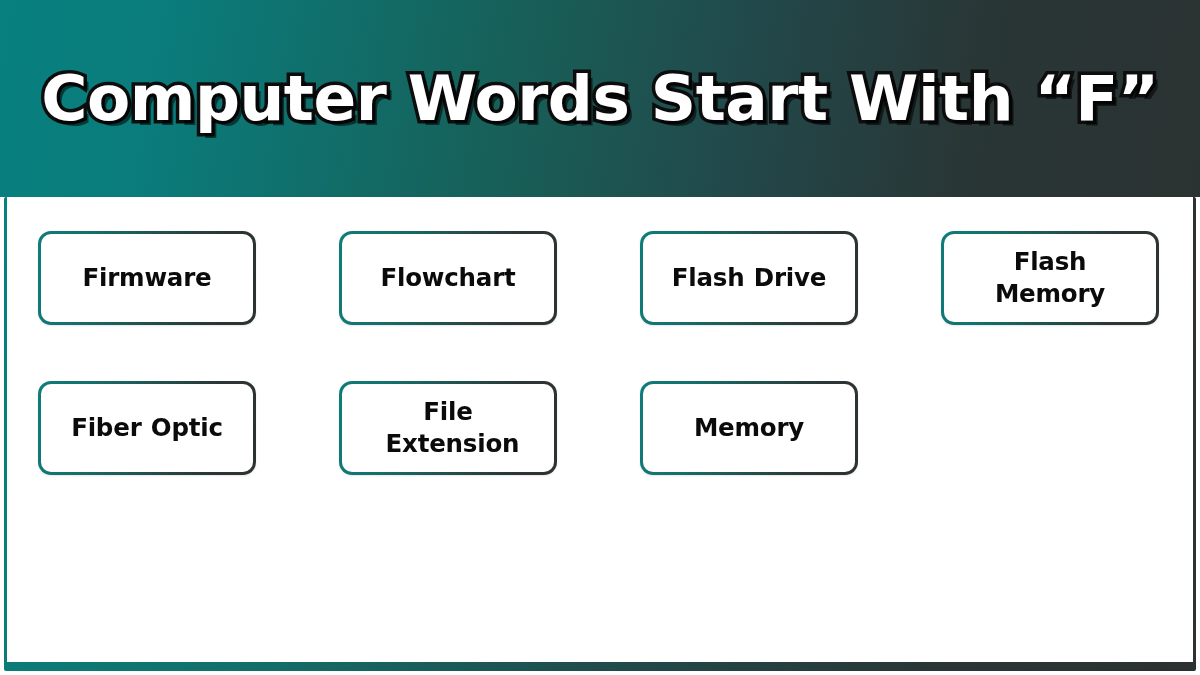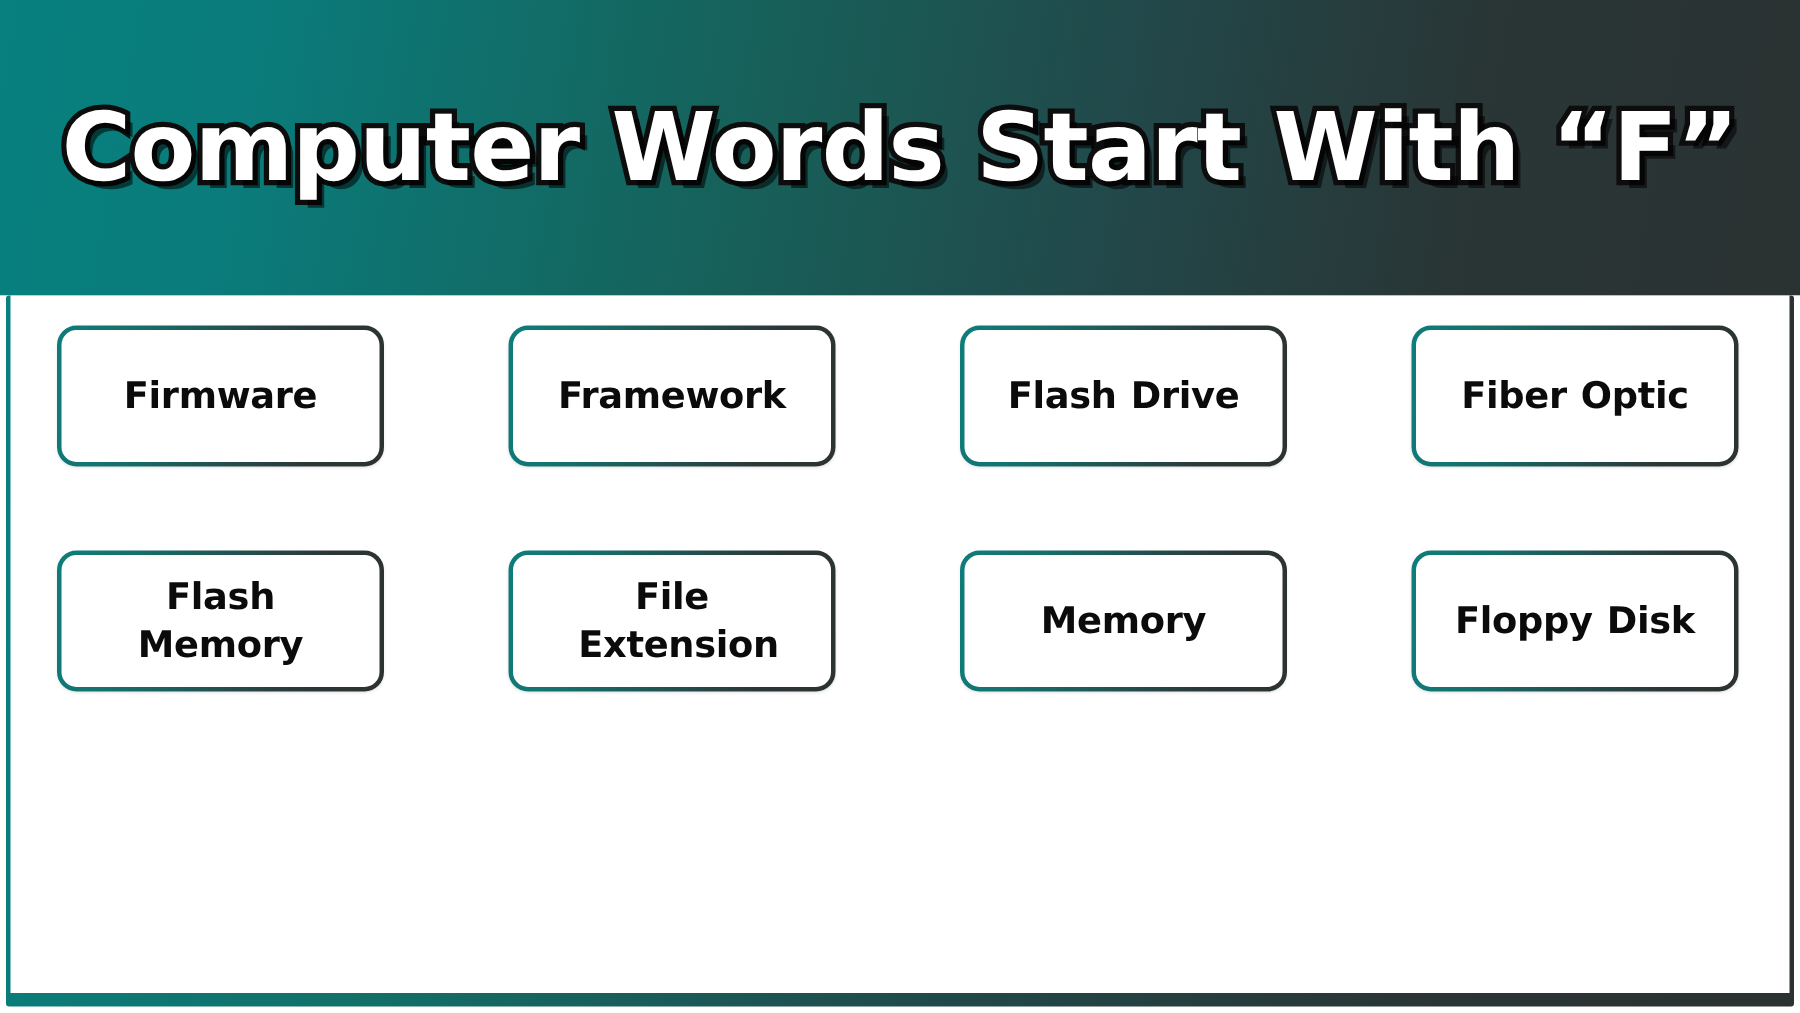--- a/index.html
+++ b/index.html
@@ -11,21 +11,21 @@
     height: 675px;
     background: #ffffff;
     font-family: "Liberation Sans", "DejaVu Sans", sans-serif;
     overflow: hidden;
   }
 
   #infographic {
     position: relative;
     width: 1200px;
     height: 675px;
-    background: #e5e5e5;
+    background: #0c4a6e;
   }
 
   
   .header {
     position: absolute;
     left: 0;
     top: 0;
     width: 1200px;
     height: 197px;
     background: linear-gradient(100deg,
@@ -88,21 +88,21 @@
     left: 3px;
     top: 0px;
     right: 3px;
     bottom: 9px;
     background: #ffffff;
   }
 
   .grid {
     position: absolute;
     left: 31px;
-    top: 20px;
+    top: 34px;
     width: 1125px;
     display: grid;
     grid-template-columns: repeat(4, 218px);
     grid-column-gap: 83px;
     grid-row-gap: 56px;
   }
 
   .card {
     position: relative;
     width: 218px;
@@ -159,51 +159,46 @@
     <div class="panel-frame">
       <div class="panel-inner">
         <div class="grid">
             <div class="card">
               <div class="card-face">
                 <span class="card-label">Firmware</span>
               </div>
             </div>
             <div class="card">
               <div class="card-face">
-                <span class="card-label">Framework</span>
+                <span class="card-label">Flowchart</span>
               </div>
             </div>
             <div class="card">
               <div class="card-face">
                 <span class="card-label">Flash Drive</span>
               </div>
             </div>
             <div class="card">
               <div class="card-face">
+                <span class="card-label wrap">Flash Memory</span>
+              </div>
+            </div>
+            <div class="card">
+              <div class="card-face">
                 <span class="card-label">Fiber Optic</span>
               </div>
             </div>
             <div class="card">
               <div class="card-face">
-                <span class="card-label wrap">Flash Memory</span>
-              </div>
-            </div>
-            <div class="card">
-              <div class="card-face">
                 <span class="card-label wrap">File Extension</span>
               </div>
             </div>
             <div class="card">
               <div class="card-face">
                 <span class="card-label">Memory</span>
-              </div>
-            </div>
-            <div class="card">
-              <div class="card-face">
-                <span class="card-label">Floppy Disk</span>
               </div>
             </div>
           </div>
       </div>
     </div>
   </div>
 
 </div>
 
 </body></html>

